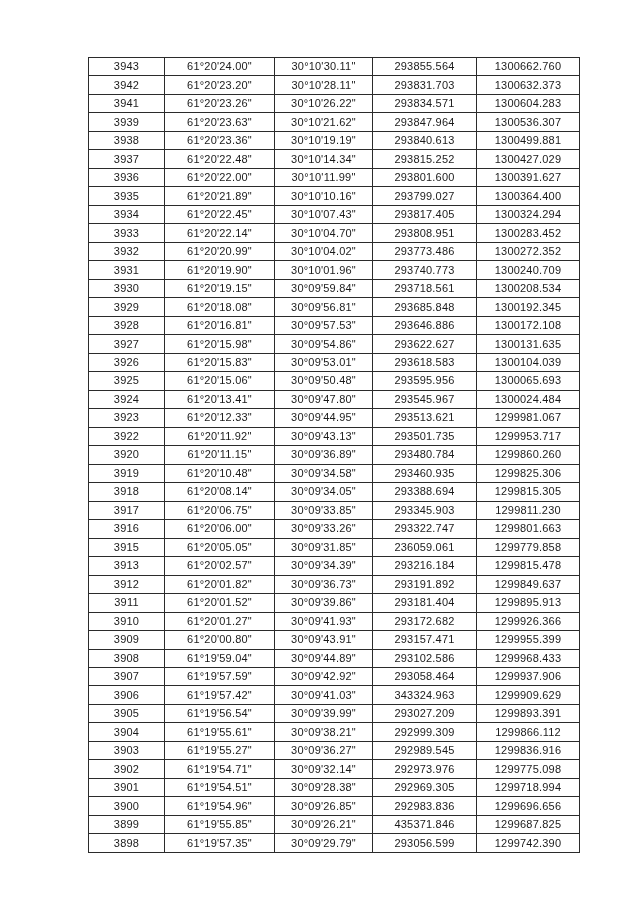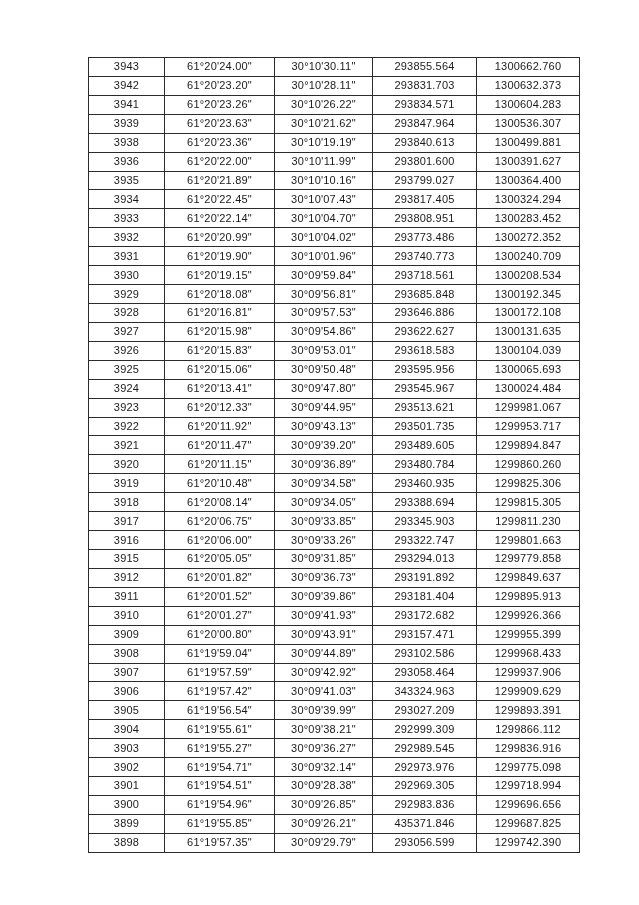--- a/index.html
+++ b/index.html
@@ -96,20 +96,27 @@
             <td>1300536.307</td>
           </tr>
           <tr>
             <td>3938</td>
             <td>61°20'23.36"</td>
             <td>30°10'19.19"</td>
             <td>293840.613</td>
             <td>1300499.881</td>
           </tr>
           <tr>
+            <td>3937</td>
+            <td>61°20'22.48"</td>
+            <td>30°10'14.34"</td>
+            <td>293815.252</td>
+            <td>1300427.029</td>
+          </tr>
+          <tr>
             <td>3936</td>
             <td>61°20'22.00"</td>
             <td>30°10'11.99"</td>
             <td>293801.600</td>
             <td>1300391.627</td>
           </tr>
           <tr>
             <td>3935</td>
             <td>61°20'21.89"</td>
             <td>30°10'10.16"</td>
@@ -201,27 +208,20 @@
             <td>1299981.067</td>
           </tr>
           <tr>
             <td>3922</td>
             <td>61°20'11.92"</td>
             <td>30°09'43.13"</td>
             <td>293501.735</td>
             <td>1299953.717</td>
           </tr>
           <tr>
-            <td>3921</td>
-            <td>61°20'11.47"</td>
-            <td>30°09'39.20"</td>
-            <td>293489.605</td>
-            <td>1299894.847</td>
-          </tr>
-          <tr>
             <td>3920</td>
             <td>61°20'11.15"</td>
             <td>30°09'36.89"</td>
             <td>293480.784</td>
             <td>1299860.260</td>
           </tr>
           <tr>
             <td>3919</td>
             <td>61°20'10.48"</td>
             <td>30°09'34.58"</td>
@@ -246,22 +246,29 @@
             <td>3916</td>
             <td>61°20'06.00"</td>
             <td>30°09'33.26"</td>
             <td>293322.747</td>
             <td>1299801.663</td>
           </tr>
           <tr>
             <td>3915</td>
             <td>61°20'05.05"</td>
             <td>30°09'31.85"</td>
-            <td>293294.013</td>
+            <td>236059.061</td>
             <td>1299779.858</td>
+          </tr>
+          <tr>
+            <td>3913</td>
+            <td>61°20'02.57"</td>
+            <td>30°09'34.39"</td>
+            <td>293216.184</td>
+            <td>1299815.478</td>
           </tr>
           <tr>
             <td>3912</td>
             <td>61°20'01.82"</td>
             <td>30°09'36.73"</td>
             <td>293191.892</td>
             <td>1299849.637</td>
           </tr>
           <tr>
             <td>3911</td>

